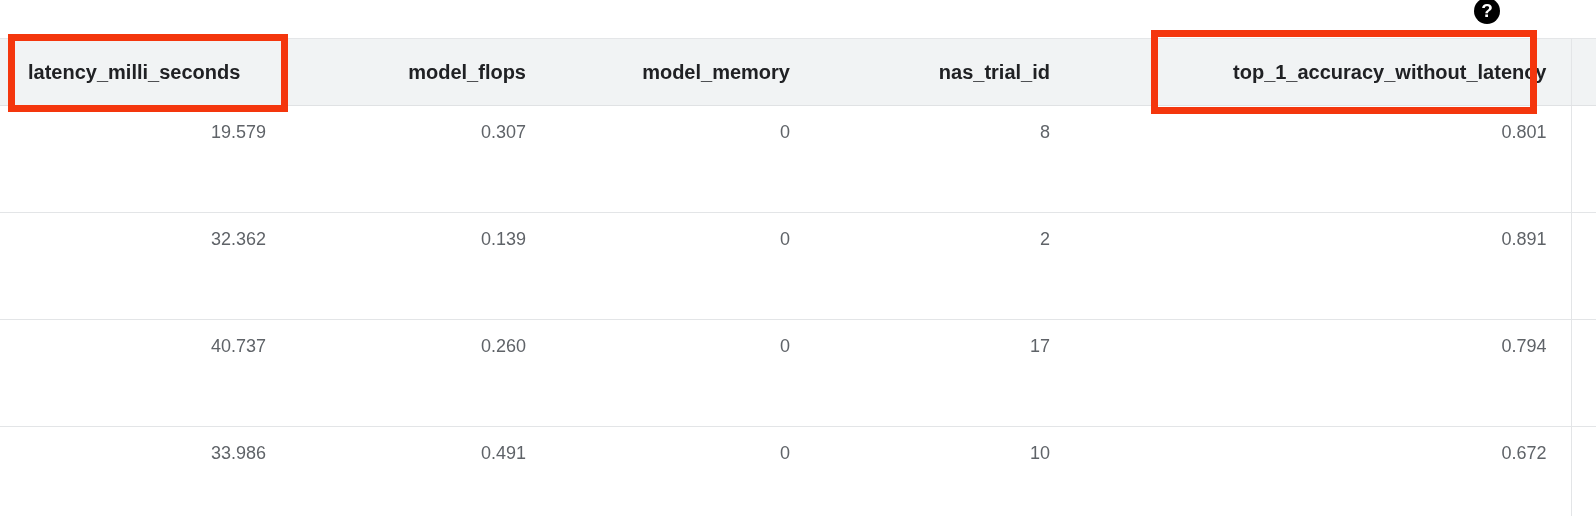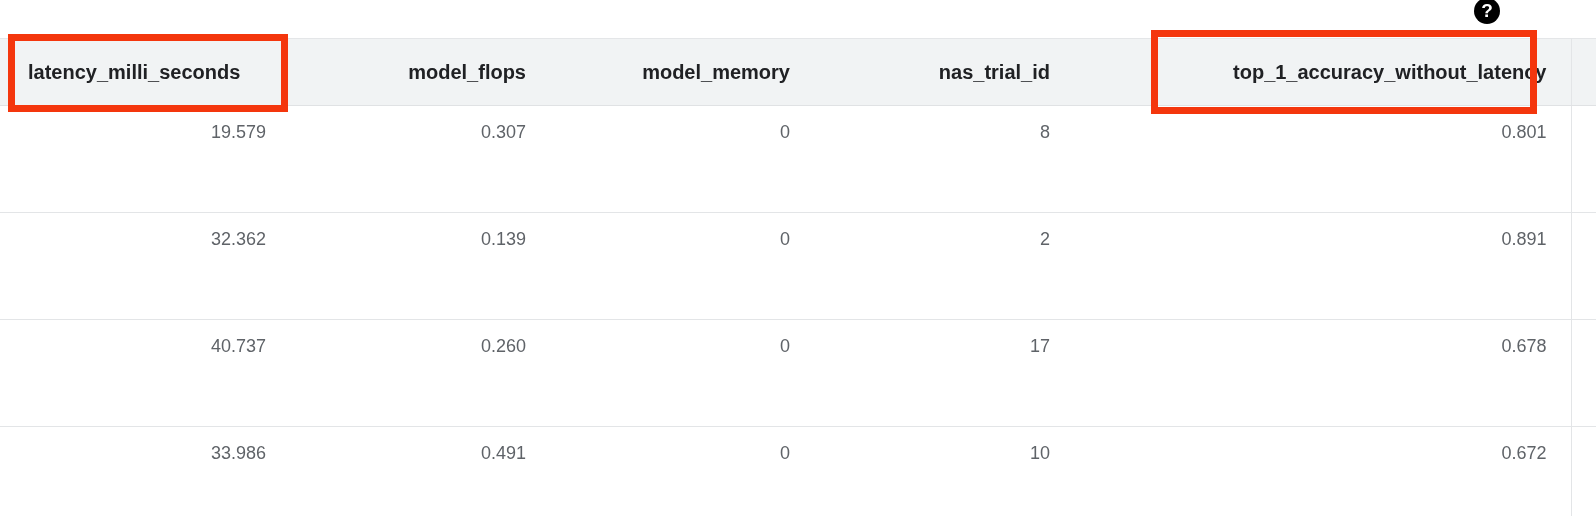--- a/index.html
+++ b/index.html
@@ -162,21 +162,21 @@
         <td class="cell-memory">0</td>
         <td class="cell-trial">2</td>
         <td class="cell-top1">0.891</td>
         <td class="cell-extra"></td>
       </tr>
       <tr>
         <td class="cell-latency">40.737</td>
         <td class="cell-flops">0.260</td>
         <td class="cell-memory">0</td>
         <td class="cell-trial">17</td>
-        <td class="cell-top1">0.678</td>
+        <td class="cell-top1">0.794</td>
         <td class="cell-extra"></td>
       </tr>
       <tr>
         <td class="cell-latency">33.986</td>
         <td class="cell-flops">0.491</td>
         <td class="cell-memory">0</td>
         <td class="cell-trial">10</td>
         <td class="cell-top1">0.672</td>
         <td class="cell-extra"></td>
       </tr>

